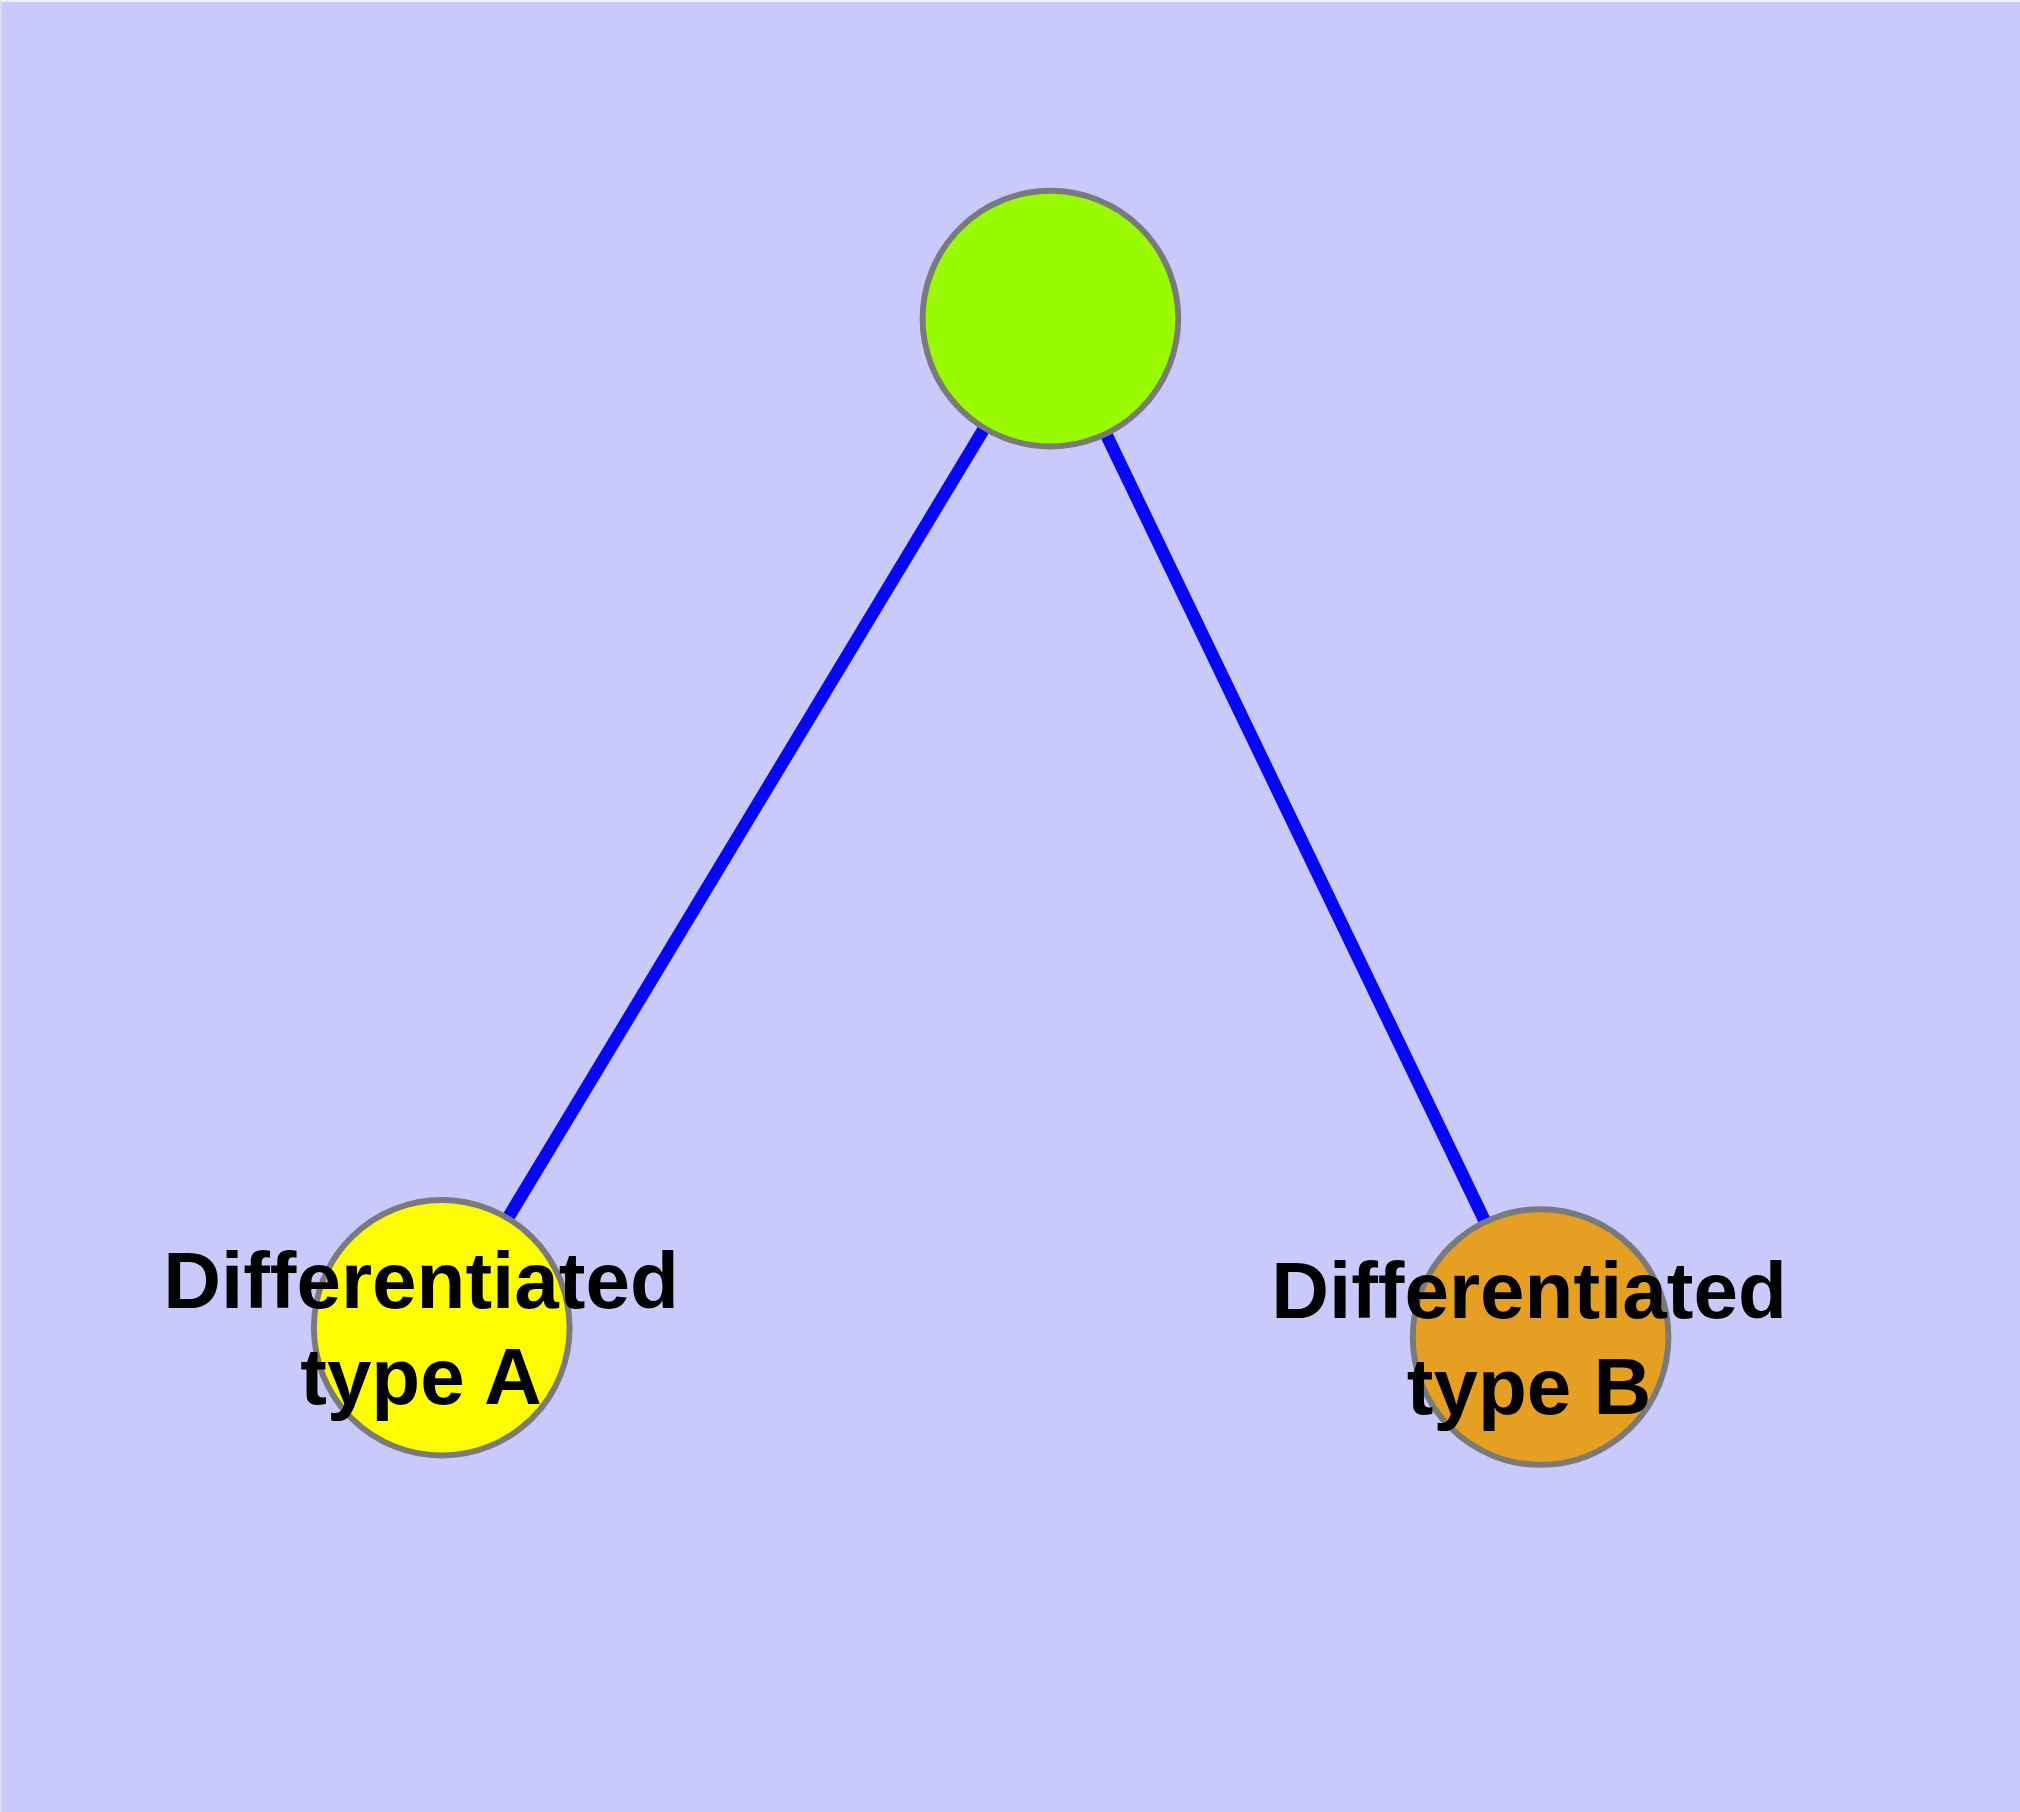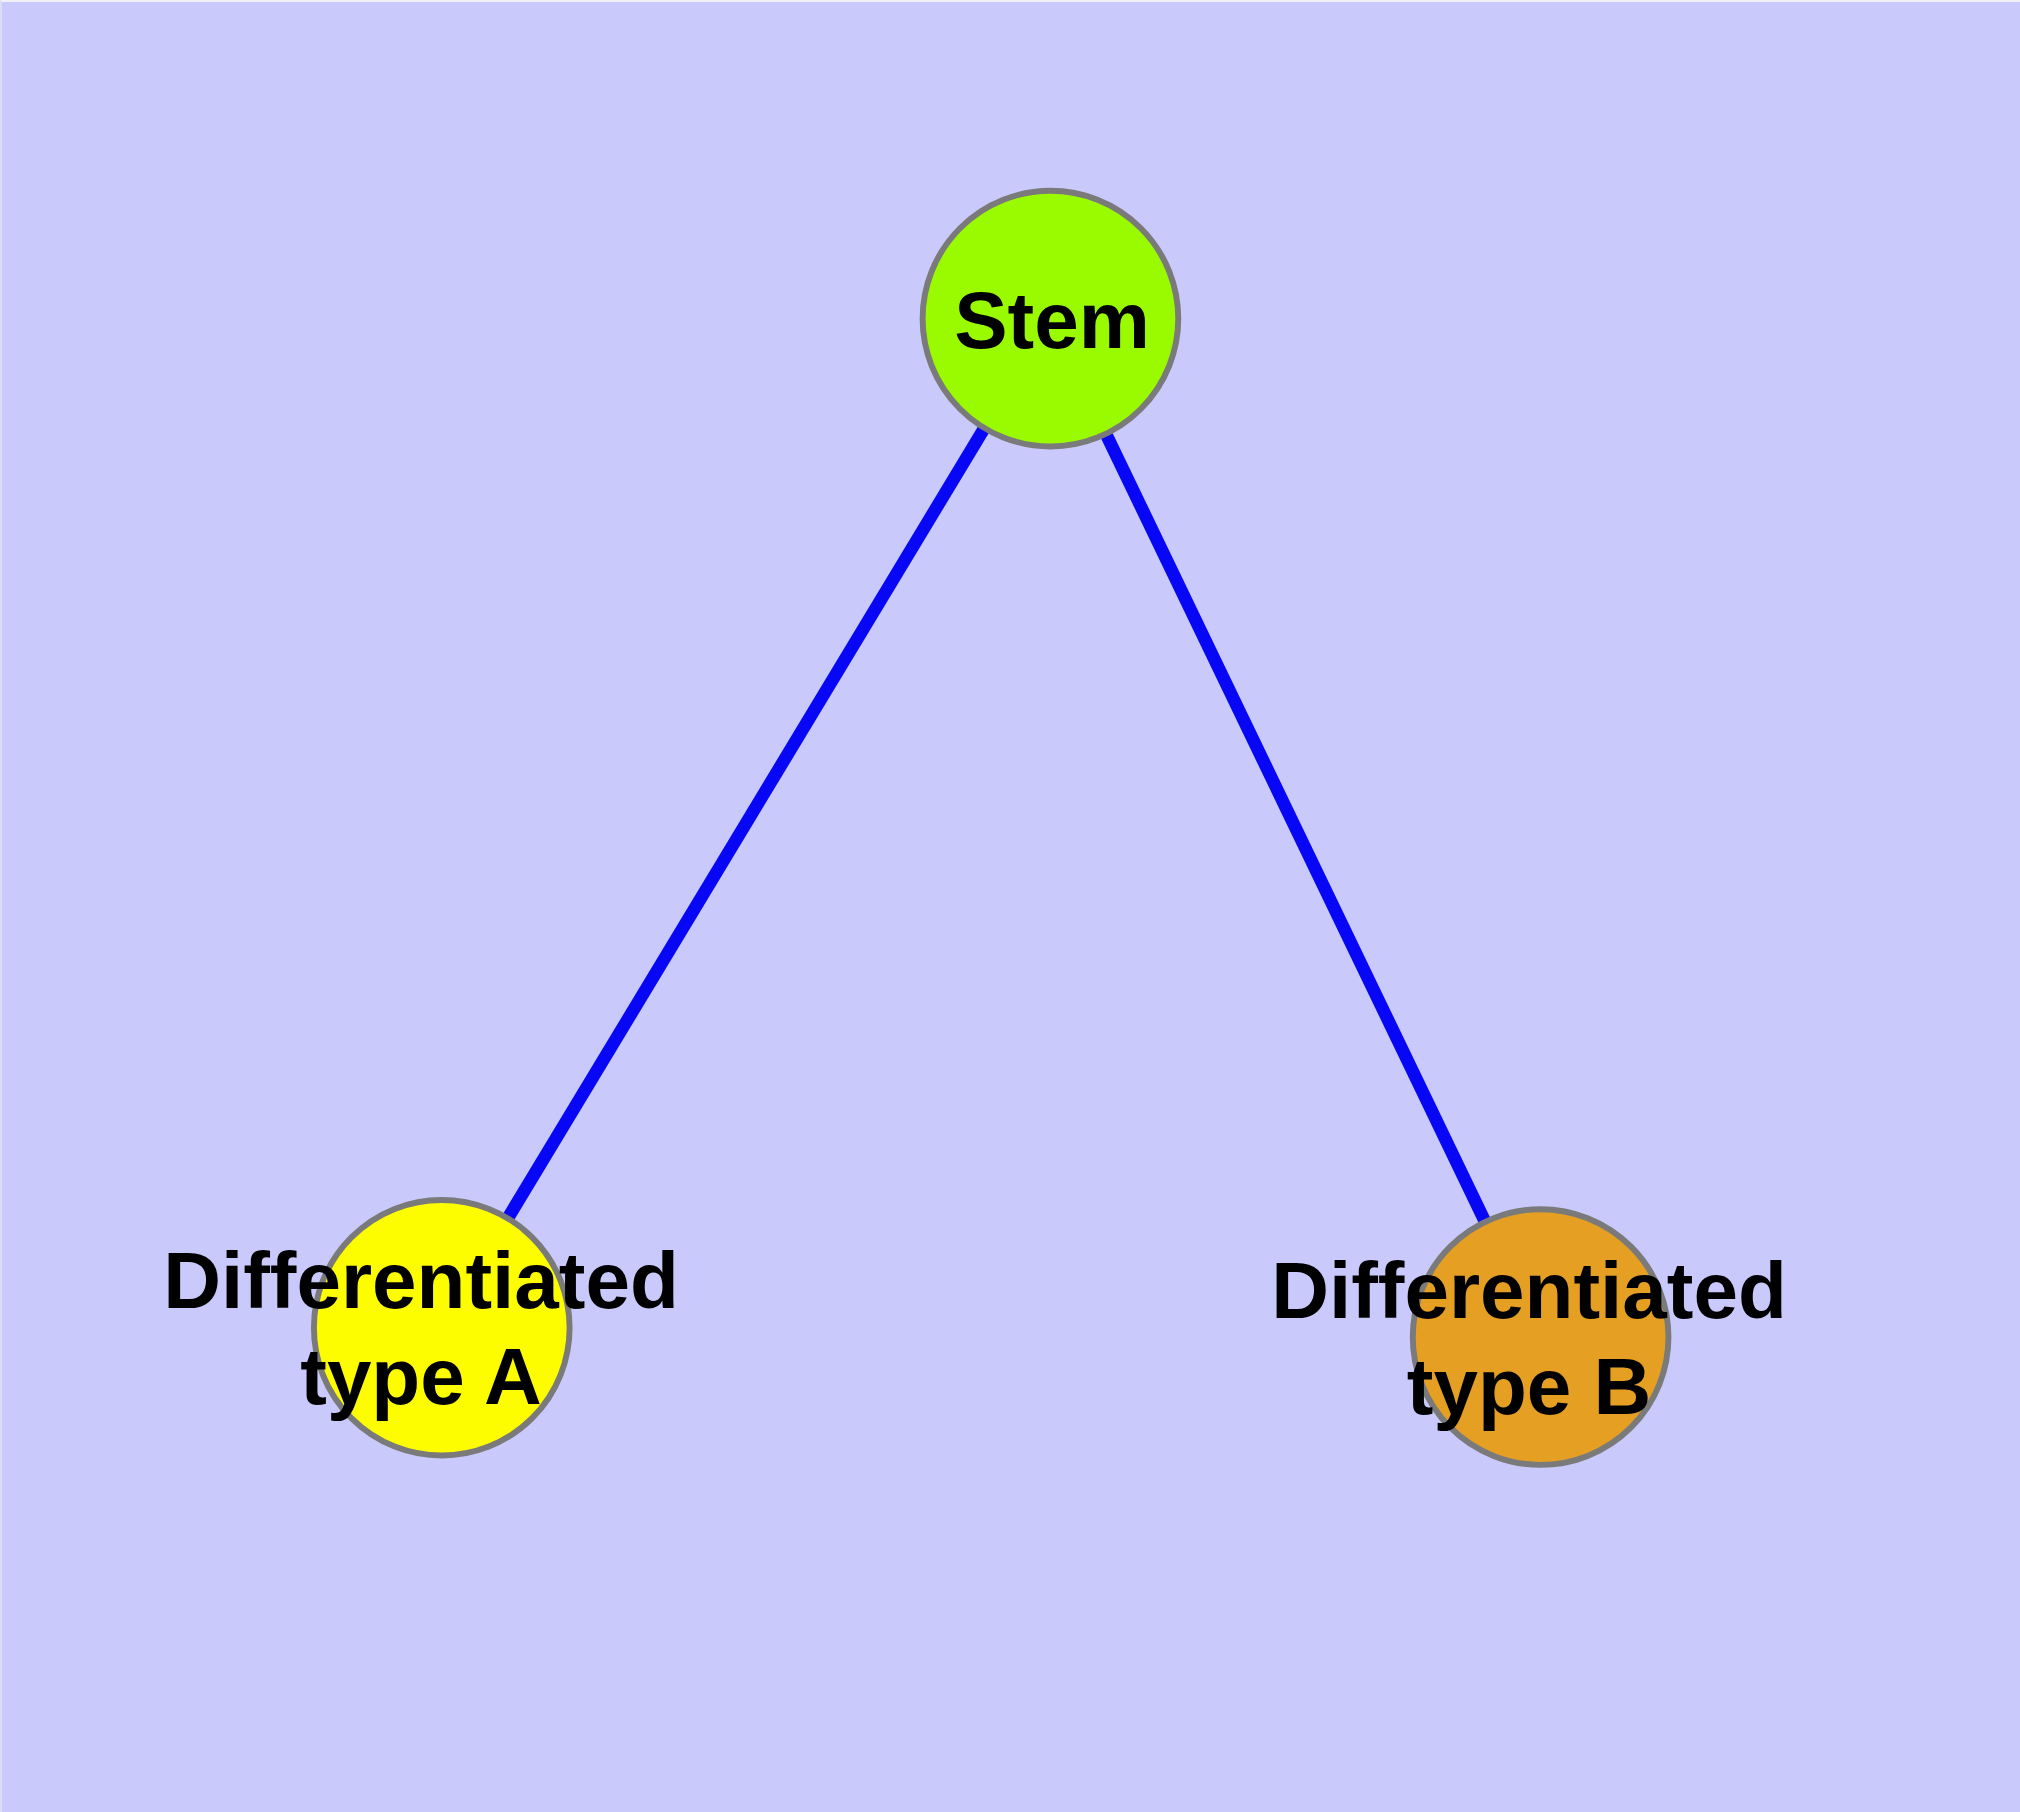--- a/index.html
+++ b/index.html
@@ -57,21 +57,20 @@
 
     <line class="edge" x1="1238" y1="374" x2="1817" y2="1577" stroke="#0707f5"></line>
 
     <circle class="node-circle" cx="1238" cy="374" r="151" fill="#9afb00" stroke="#7a7a7a"></circle>
 
     <circle class="node-circle" cx="519" cy="1566" r="151" fill="#fdfd00" stroke="#7a7a7a"></circle>
 
     <circle class="node-circle" cx="1817" cy="1577" r="151" fill="#e5a024" stroke="#7a7a7a"></circle>
   </svg>
 
-  <div class="node-label" style="left: 1050px; top: 319px; color: rgb(0, 0, 0);">Stem</div>
 
   <div class="node-label" style="left: 419px; top: 1327px; color: rgb(0, 0, 0);">Differentiated
 type A</div>
 
   <div class="node-label" style="left: 1527px; top: 1337px; color: rgb(0, 0, 0);">Differentiated
 type B</div>
 
 </div>
 
 

